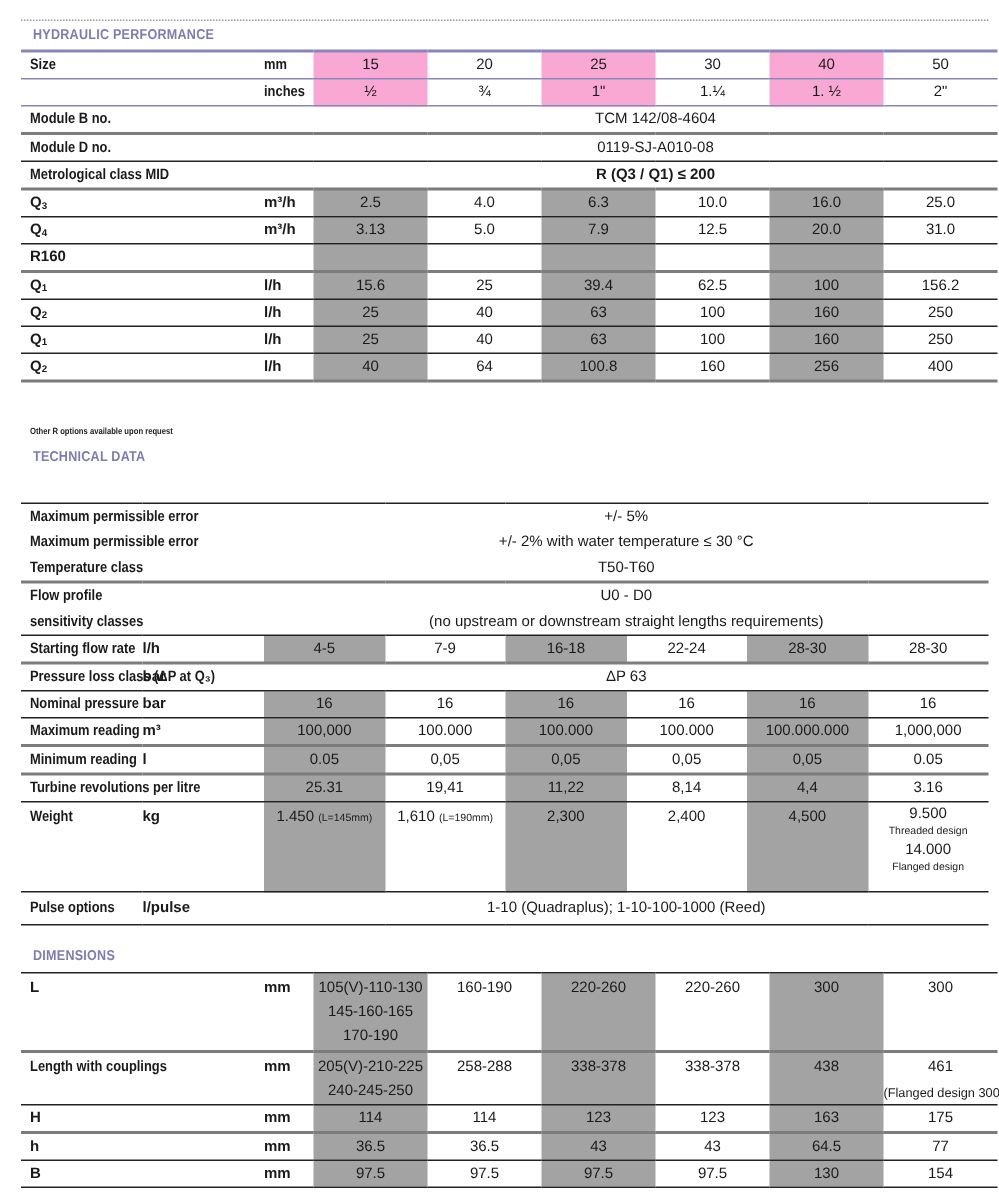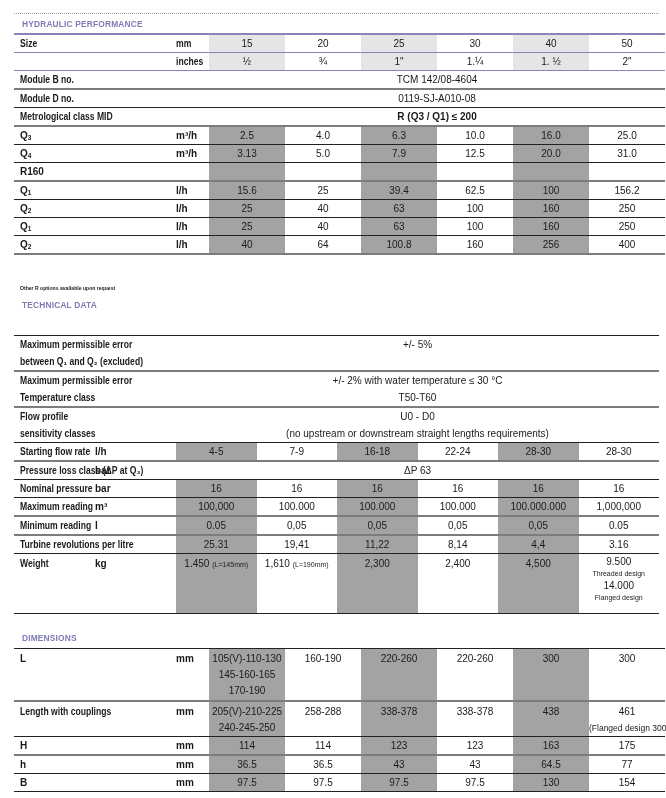--- a/index.html
+++ b/index.html
@@ -14,21 +14,21 @@
   td.unit { width:33px; font-weight:bold; }
   td.v { width:76px; text-align:center; }
   td.span { text-align:center; }
   .sq { display:inline-block; transform:scaleX(0.86); transform-origin:left center; }
   tr.bd-dark td { border-bottom:1.5px solid #222; }
   tr.bd-gray td { border-bottom:2px solid #7c7c7c; }
   tr.bd-purple td { border-bottom:1.5px solid #8886b8; }
   tr.bd-none td { border-bottom:none; }
   tr.top-purple td { border-top:2px solid #8886b8; }
   tr.top-dark td { border-top:1.5px solid #222; }
-  .shp { background:#e5e5e5; }
+  .shp { background:#f9a8d4; }
   .shg { background:#a3a3a3; }
   .small { font-size:7px; }
   .note { position:absolute; left:20px; top:285px; font-size:6px; font-weight:bold; color:#222; transform:scaleX(0.85); transform-origin:left; }
   sub { font-size:6.5px; vertical-align:baseline; position:relative; top:1px; }
   td.multi { vertical-align:top !important; padding-top:2px !important; line-height:16px; }
 </style>
 </head>
 <body>
 
 <div class="topdots"></div>
@@ -144,24 +144,20 @@
 
 <div class="note">Other R options available upon request</div>
 
 <div class="section-title" style="top:299px;">TECHNICAL DATA</div>
 
 <table class="spec" style="top:335px;">
   <tbody>
       <tr class="top-dark bd-none">
     <td class="lbl" colspan="2"><span class="sq">Maximum permissible error</span></td>
     <td class="span" colspan="6">+/- 5%</td>
-  </tr>
-  <tr class="bd-gray">
-    <td class="lbl" colspan="2"><span class="sq">between Q₁ and Q₂ (excluded)</span></td>
-    <td class="span" colspan="6"></td>
   </tr>
   <tr class="bd-none">
     <td class="lbl" colspan="2"><span class="sq">Maximum permissible error</span></td>
     <td class="span" colspan="6">+/- 2% with water temperature ≤ 30 °C</td>
   </tr>
   <tr class="bd-gray">
     <td class="lbl" colspan="2"><span class="sq">Temperature class</span></td>
     <td class="span" colspan="6">T50-T60</td>
   </tr>
   <tr class="bd-none">
@@ -234,20 +230,25 @@
     <td class="v multi"><span>1,610</span> <span class="small">(L=190mm)</span></td>
     <td class="v shg multi">2,300</td>
     <td class="v multi">2,400</td>
     <td class="v shg multi">4,500</td>
     <td class="v multi" style="line-height:12px; padding-top:3px;">
       <div>9.500</div>
       <div class="small">Threaded design</div>
       <div>14.000</div>
       <div class="small">Flanged design</div>
     </td>
+  </tr>
+  <tr class="bd-dark" style="height:22px;">
+    <td class="lbl"><span class="sq">Pulse options</span></td>
+    <td class="unit">l/pulse</td>
+    <td class="span" colspan="6">1-10 (Quadraplus); 1-10-100-1000 (Reed)</td>
   </tr>
 </tbody>
   </table>
 
 <div class="section-title" style="top:632px;">DIMENSIONS</div>
 
 <table class="spec" style="top:648px;">
   <tbody>
       <tr class="top-dark bd-gray" style="height:52px;">
     <td class="lbl multi">L</td>

